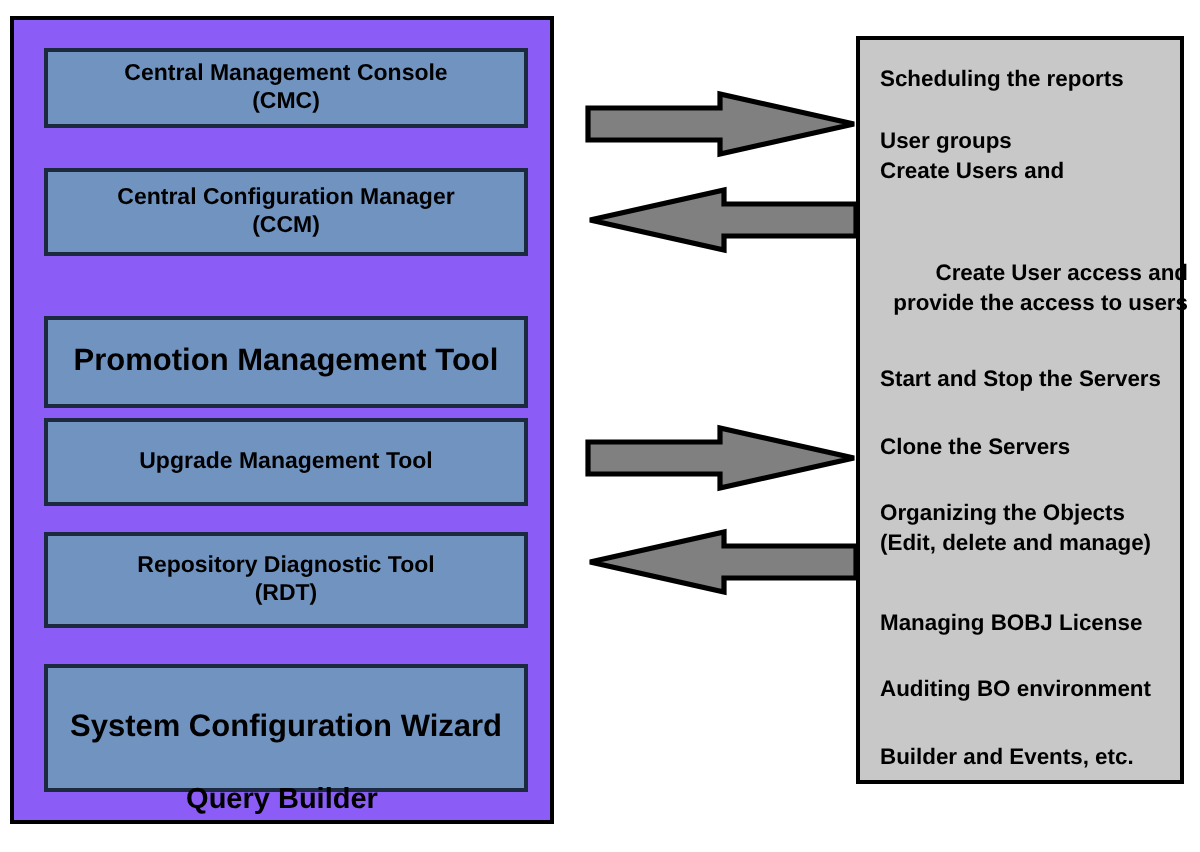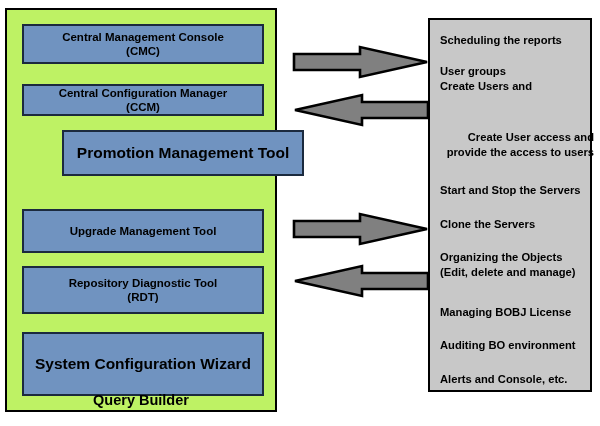--- a/index.html
+++ b/index.html
@@ -19,21 +19,21 @@
     overflow: hidden;
   }
 
   
   #left-panel {
     position: absolute;
     left: 5px;
     top: 8px;
     width: 272px;
     height: 404px;
-    background: #bef264;
+    background: #8b5cf6;
     border: 2px solid #000000;
     box-sizing: border-box;
   }
 
   .tool-box {
     position: absolute;
     left: 15px;
     width: 242px;
     background: #7093c0;
     border: 2px solid #1b2a3e;
@@ -53,22 +53,22 @@
   }
   .tool-box .l1, .tool-box .l2 {
     display: block;
     white-space: nowrap;
   }
 
   .t-small { font-size: 11.5px; }
   .t-large { font-size: 15.5px; }
 
   #box-cmc  { top: 14px;  height: 40px; }
-  #box-ccm  { top: 74px;  height: 32px; }
-  #box-pmt  { top: 120px; height: 46px; margin-left: 40px; }
+  #box-ccm  { top: 74px;  height: 44px; }
+  #box-pmt  { top: 148px; height: 46px; }
   #box-umt  { top: 199px; height: 44px; }
   #box-rdt  { top: 256px; height: 48px; }
   #box-scw  { top: 322px; height: 64px; }
 
   #query-builder-label {
     position: absolute;
     left: 0;
     top: 382px;
     width: 100%;
     text-align: center;
@@ -215,17 +215,17 @@
 
     <div class="feature-item" id="feat-6">
       <span>Managing BOBJ License</span>
     </div>
 
     <div class="feature-item" id="feat-7">
       <span>Auditing BO environment</span>
     </div>
 
     <div class="feature-item" id="feat-8">
-      <span>Alerts and Console, etc.</span>
+      <span>Builder and Events, etc.</span>
     </div>
 
   </div>
 </div>
 
 </body></html>

